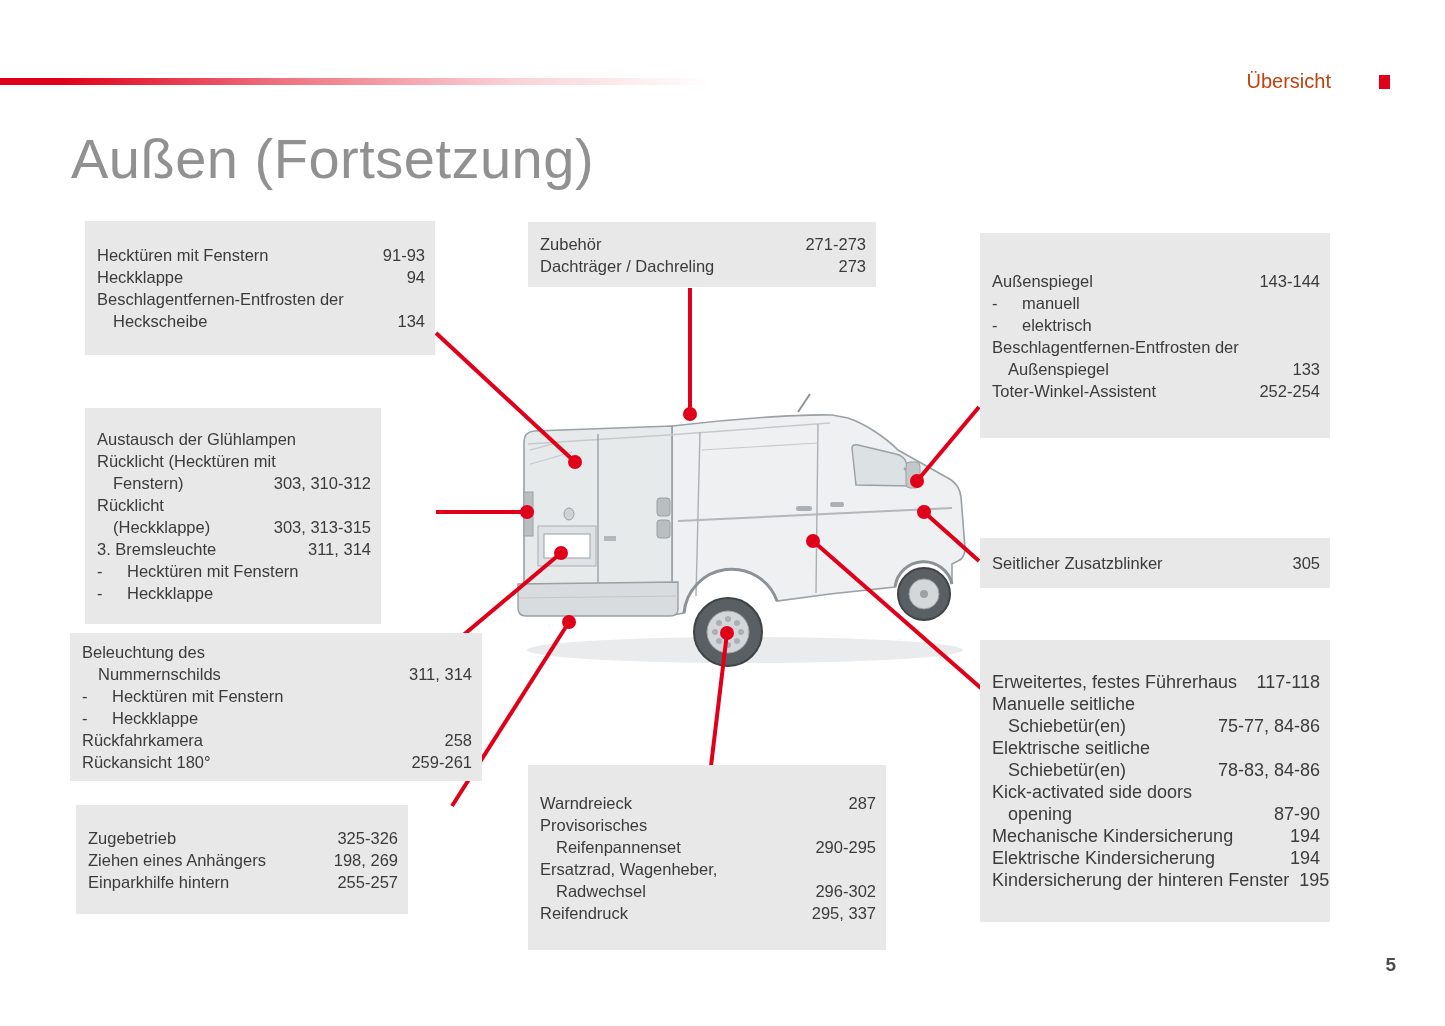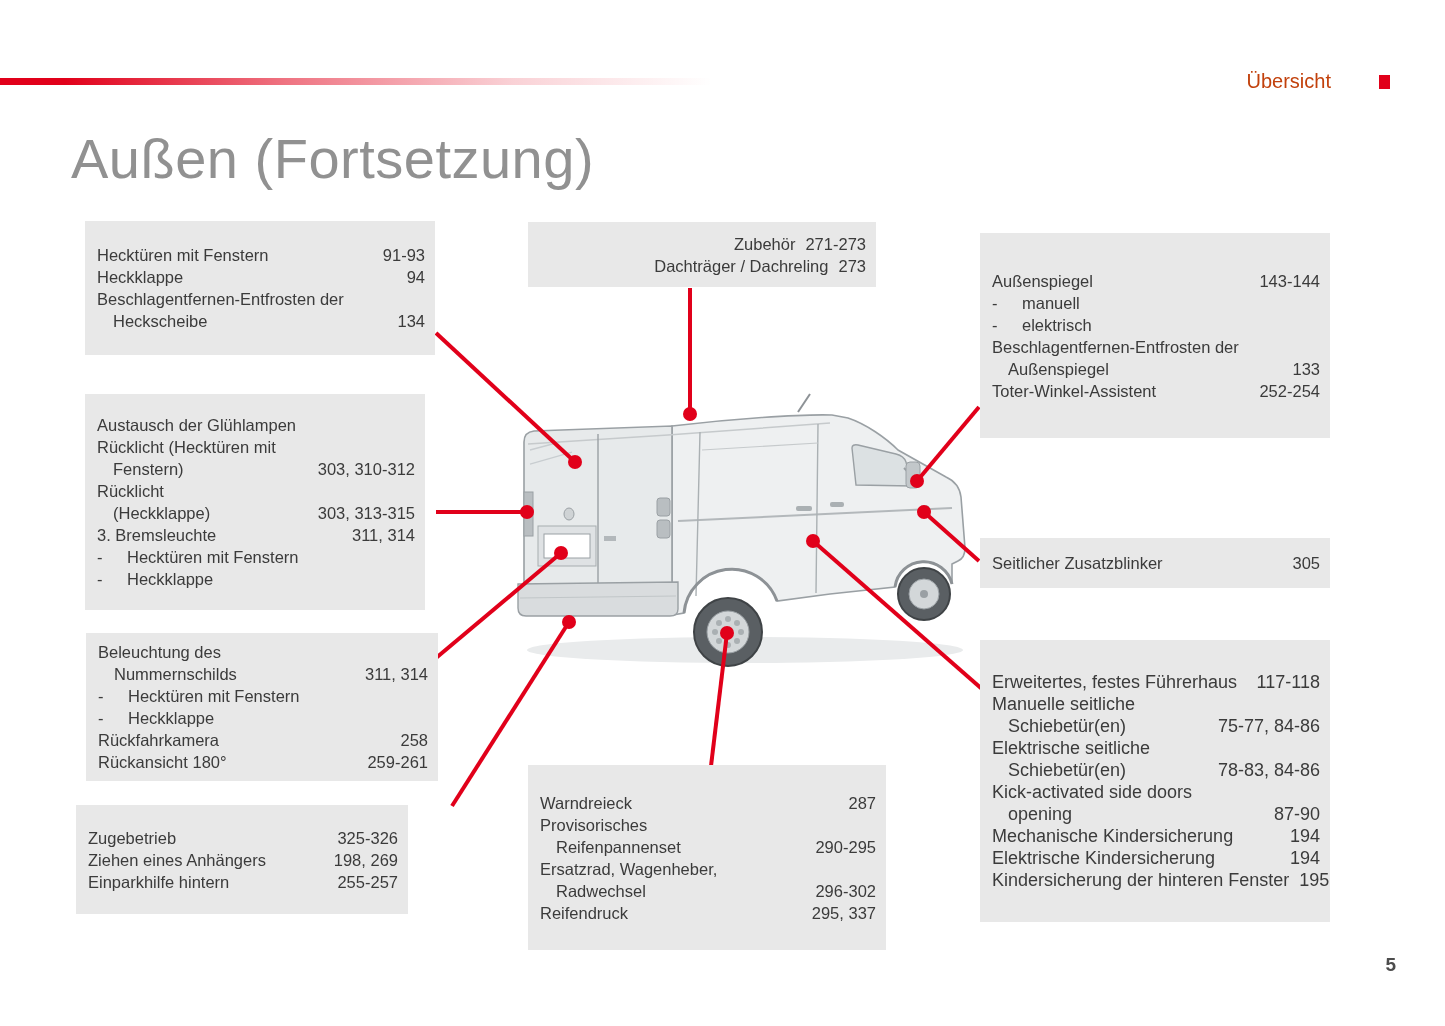--- a/index.html
+++ b/index.html
@@ -48,24 +48,24 @@
     display:flex; flex-direction:column; justify-content:center;
     padding:8px 10px 8px 12px;
     z-index:3;
   }
   .row{ display:flex; align-items:baseline; line-height:22px; white-space:nowrap; }
   .row.indent{ padding-left:16px; }
   .row .dash{ width:30px; flex:none; }
   .row .pages{ margin-left:auto; padding-left:10px; }
 
   #box-rear-doors   { left:85px;  top:221px; width:350px; height:134px; }
-  #box-rear-lights  { left:85px;  top:394px; width:340px; height:216px; }
-  #box-plate        { left:86px;  top:633px; width:352px; height:148px; }
+  #box-rear-lights  { left:85px;  top:408px; width:296px; height:216px; }
+  #box-plate        { left:70px;  top:633px; width:412px; height:148px; }
   #box-towing       { left:76px;  top:805px; width:332px; height:109px; }
-  #box-accessories  { left:528px; top:222px; width:348px; height:65px;align-items:flex-end;  }
+  #box-accessories  { left:528px; top:222px; width:348px; height:65px;  }
   #box-spare        { left:528px; top:765px; width:358px; height:185px; }
   #box-mirrors      { left:980px; top:233px; width:350px; height:205px; }
   #box-blinker      { left:980px; top:538px; width:350px; height:50px;  }
   #box-doors        { left:980px; top:640px; width:350px; height:282px; font-size:18px; }
 
   .van-wrap{
     position:absolute; left:500px; top:388px; width:480px; height:292px;
     z-index:1;
   }
   .connectors{

